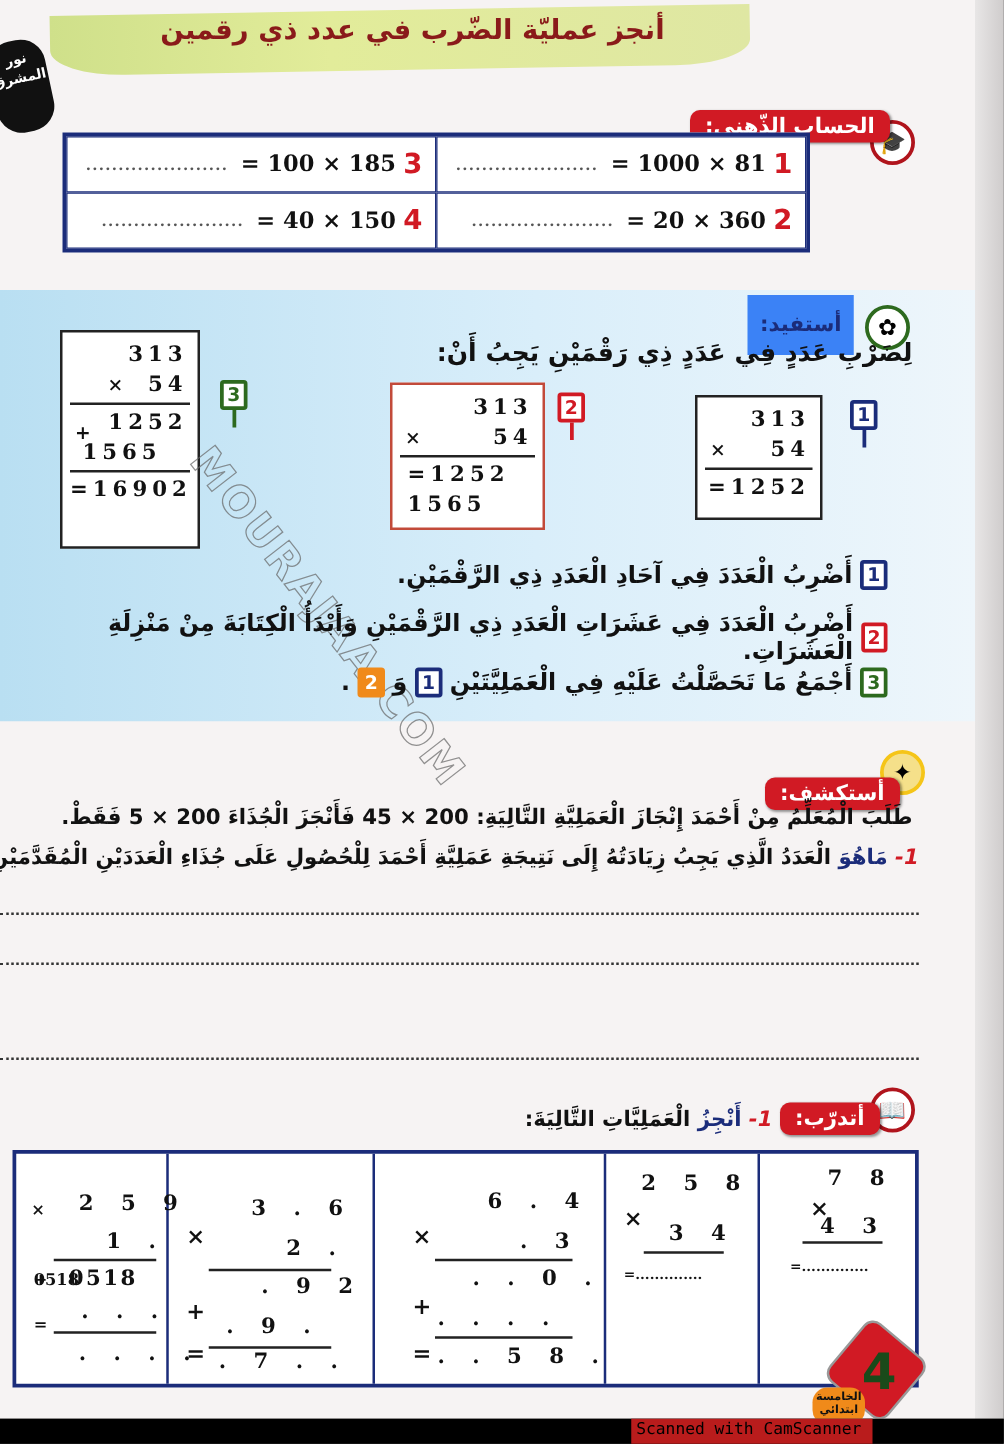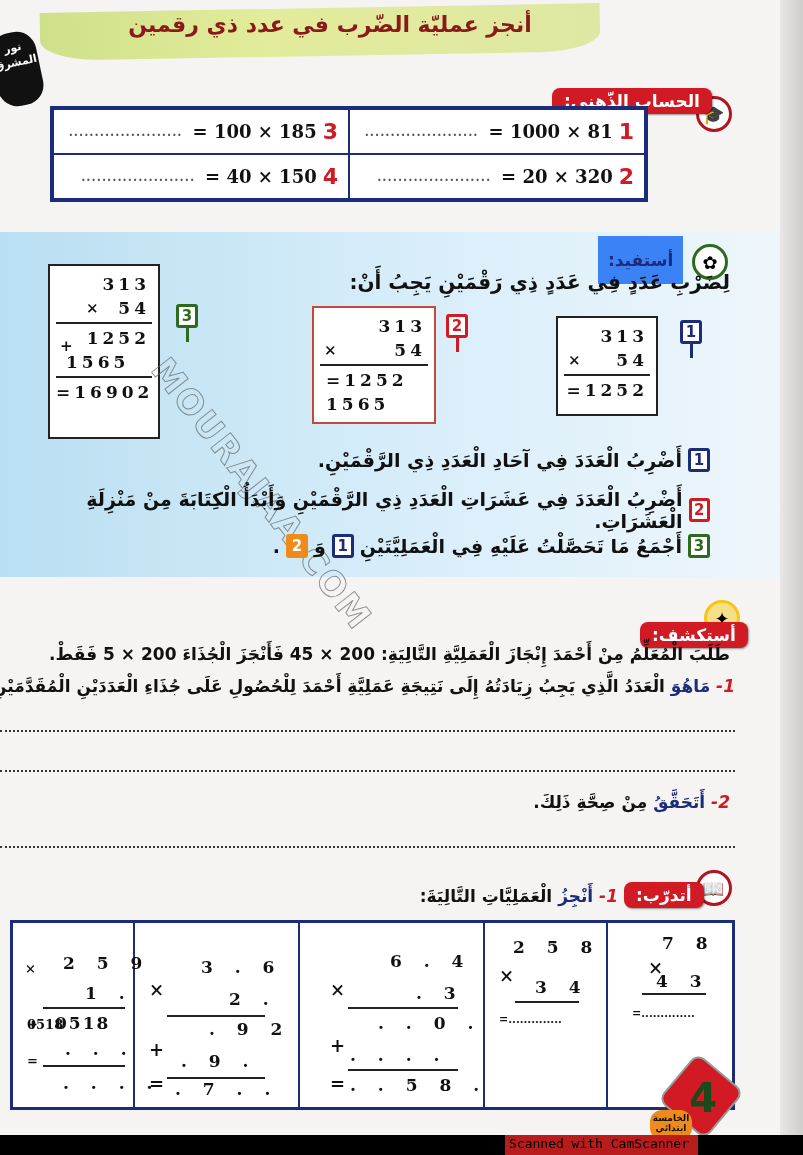--- a/index.html
+++ b/index.html
@@ -39,21 +39,21 @@
   .m2 { border-color: #d11a24; color: #d11a24; } .m2::after { background:#d11a24; }
   .m3 { border-color: #2d6a1e; color: #2d6a1e; } .m3::after { background:#2d6a1e; }
 
   .step { position: absolute; direction: rtl; text-align: right; font-size: 19px; font-weight: bold; color: #111; display: flex; align-items: center; gap: 6px; }
   .step .marker { position: static; }
   .step .marker::after { display: none; }
 
   .watermark { position: absolute; left: 175px; top: 350px; font-size: 34px; font-weight: bold; color: transparent; -webkit-text-stroke: 1px #666; transform: rotate(52deg); transform-origin: left top; letter-spacing: 2px; opacity: .7; }
 
   
-  .explore-label { position: absolute; left: 612px; top: 622px; margin-left: 28px; }
+  .explore-label { position: absolute; left: 612px; top: 622px; }
   .explore-text { position: absolute; left: 10px; width: 720px; direction: rtl; text-align: right; font-size: 17px; font-weight: bold; color: #111; white-space: nowrap; }
   .q-num { color: #d11a24; font-style: italic; }
   .q-key { color: #1b2c7a; }
   .dotline { position: absolute; left: 0; width: 735px; border-top: 2px dotted #333; }
 
   
   .practice { position: absolute; left: 10px; top: 920px; width: 725px; height: 190px; border: 3px solid #1b2c7a; background: #fff; display: grid; grid-template-columns: 122px 165px 185px 123px 1fr; }
   .practice .pcell { border-right: 2px solid #1b2c7a; position: relative; font-family: "DejaVu Serif", serif; font-weight: bold; font-size: 17px; color: #111; }
   .practice .pcell:last-child { border-right: none; }
   .pl { position: absolute; letter-spacing: 8px; white-space: nowrap; }
@@ -92,21 +92,21 @@
       <span>= 1000 × 81</span>
       <span class="num">1</span>
     </div>
     <div class="cell">
       <span class="dots">......................</span>
       <span>= 40 × 150</span>
       <span class="num">4</span>
     </div>
     <div class="cell">
       <span class="dots">......................</span>
-      <span>= 20 × 320</span>
+      <span>= 20 × 360</span>
       <span class="num">2</span>
     </div>
   </div>
 
   <div class="learn"></div>
   <div class="sec-icon" style="left:692px;top:244px;border-color:#2d6a1e;">✿</div>
   <div class="learn-label">أستفيد:</div>
   <div class="learn-intro">لِضَرْبِ عَدَدٍ فِي عَدَدٍ ذِي رَقْمَيْنِ يَجِبُ أَنْ:</div>
 
   <div class="calc-box" style="left:556px;top:316px;width:102px;height:100px;">
@@ -159,25 +159,20 @@
   <div class="sec-icon" style="left:704px;top:600px;border-color:#f5c518;background:#f5e08a;">✦</div>
   <div class="sec-label explore-label">أستكشف:</div>
   <div class="explore-text" style="top:644px;">طَلَبَ الْمُعَلِّمُ مِنْ أَحْمَدَ إِنْجَازَ الْعَمَلِيَّةِ التَّالِيَةِ: 200 × 45 فَأَنْجَزَ الْجُذَاءَ 200 × 5 فَقَطْ.</div>
   <div class="explore-text" style="top:676px;left:0;width:735px;">
     <span class="q-num">1-</span>
     <span class="q-key">مَاهُوَ</span>
     <span>الْعَدَدُ الَّذِي يَجِبُ زِيَادَتُهُ إِلَى نَتِيجَةِ عَمَلِيَّةِ أَحْمَدَ لِلْحُصُولِ عَلَى جُذَاءِ الْعَدَدَيْنِ الْمُقَدَّمَيْنِ؟</span>
   </div>
   <div class="dotline" style="top:730px;"></div>
   <div class="dotline" style="top:770px;"></div>
-  <div class="explore-text" style="top:792px;">
-    <span class="q-num">2-</span>
-    <span class="q-key">أَتَحَقَّقُ</span>
-    <span>مِنْ صِحَّةِ ذَلِكَ.</span>
-  </div>
   <div class="dotline" style="top:846px;"></div>
 
   <div class="sec-icon" style="left:696px;top:870px;border-color:#b0141c;">📖</div>
   <div class="sec-label" style="left:624px;top:882px;">أتدرّب:</div>
   <div class="explore-text" style="top:886px;left:300px;width:318px;">
     <span class="q-num">1-</span>
     <span class="q-key">أَنْجِزُ</span>
     <span>الْعَمَلِيَّاتِ التَّالِيَةَ:</span>
   </div>
 

